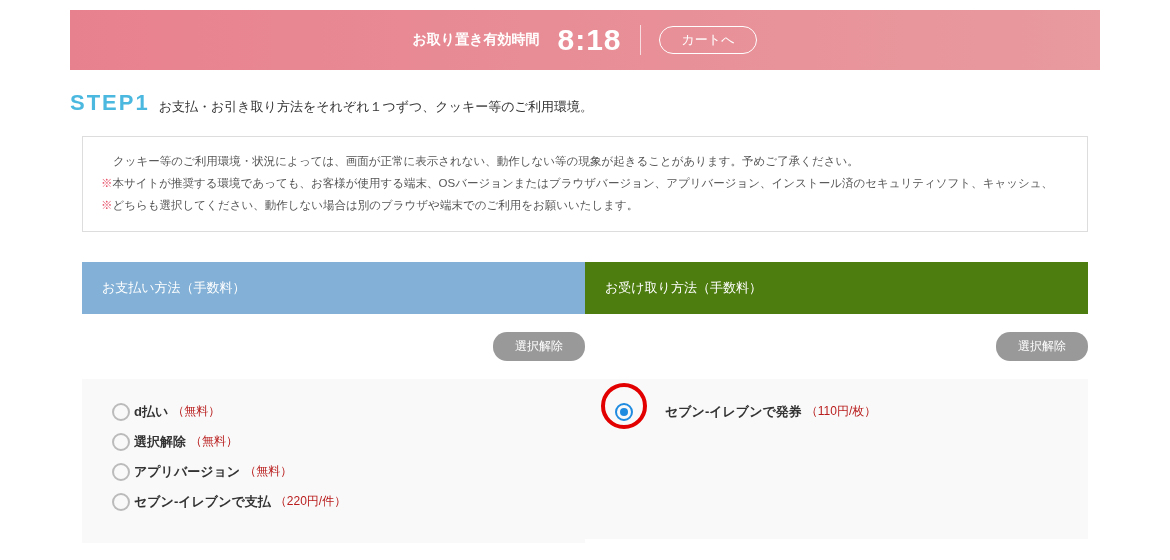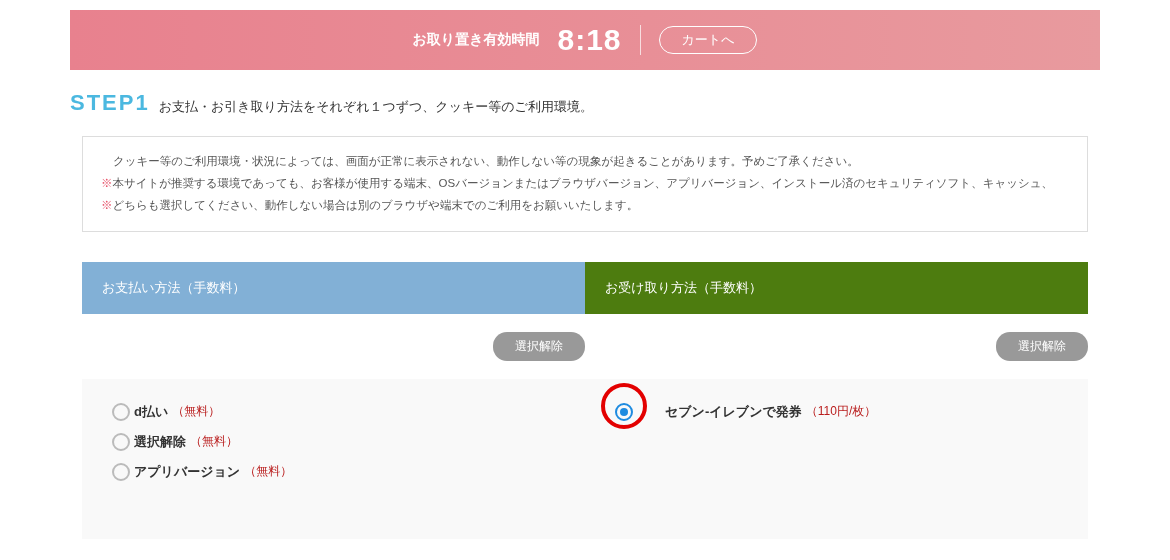--- a/index.html
+++ b/index.html
@@ -121,20 +121,25 @@
       <div class="opt-row">
         <span class="radio-outer"></span>
         <span class="opt-label">選択解除</span>
         <span class="opt-fee">（無料）</span>
       </div>
       <div class="opt-row">
         <span class="radio-outer"></span>
         <span class="opt-label">アプリバージョン</span>
         <span class="opt-fee">（無料）</span>
       </div>
+      <div class="opt-row">
+        <span class="radio-outer"></span>
+        <span class="opt-label">セブン-イレブンで支払</span>
+        <span class="opt-fee">（220円/件）</span>
+      </div>
     </div>
   </div>
 
   <div class="col">
     <div class="col-header pickup">お受け取り方法（手数料）</div>
     <div class="clear-row">
       <button class="clear-btn">選択解除</button>
     </div>
     <div class="options pickup-opt-wrap">
       <div class="opt-row">

